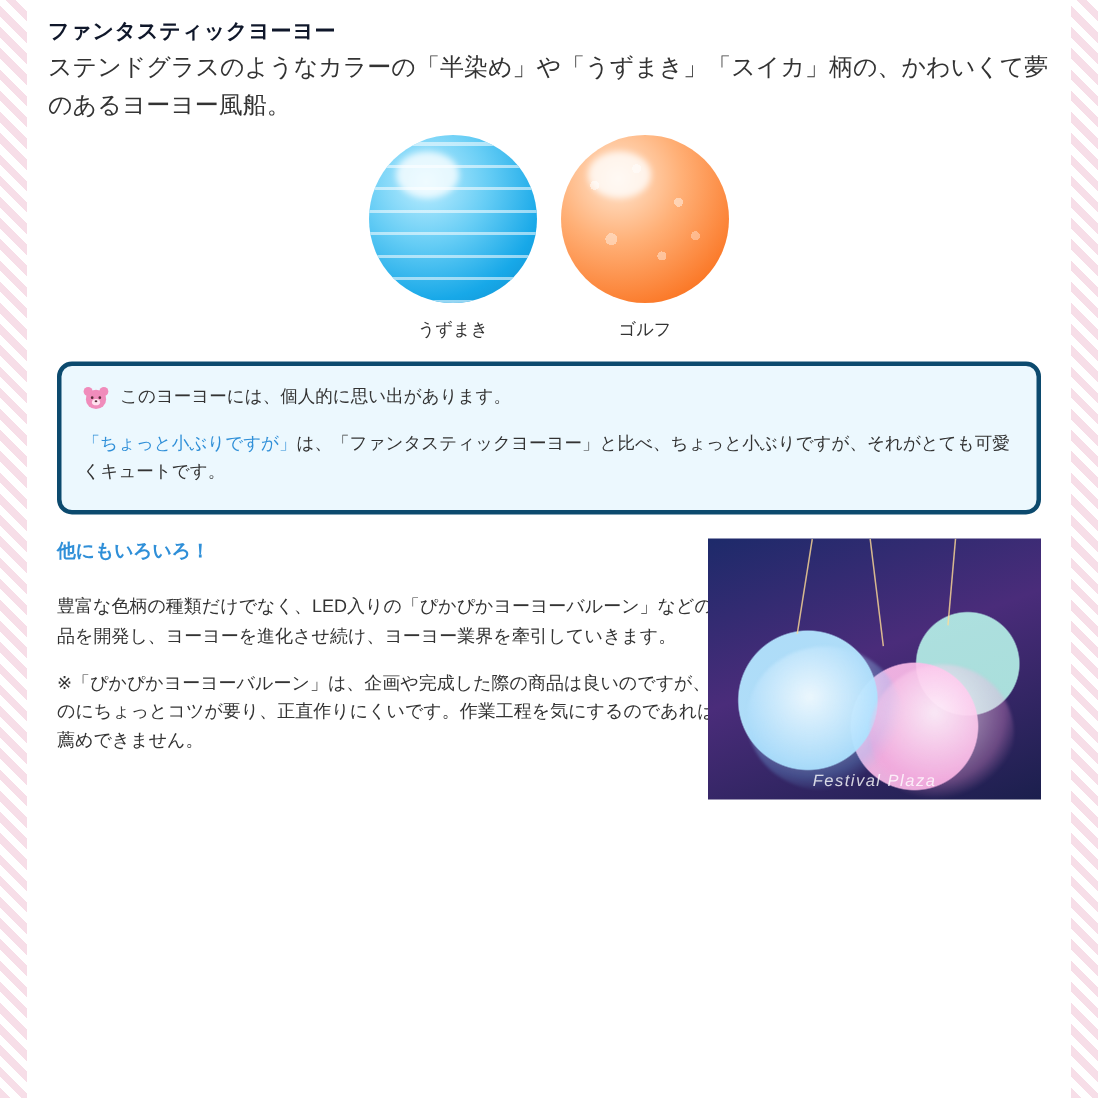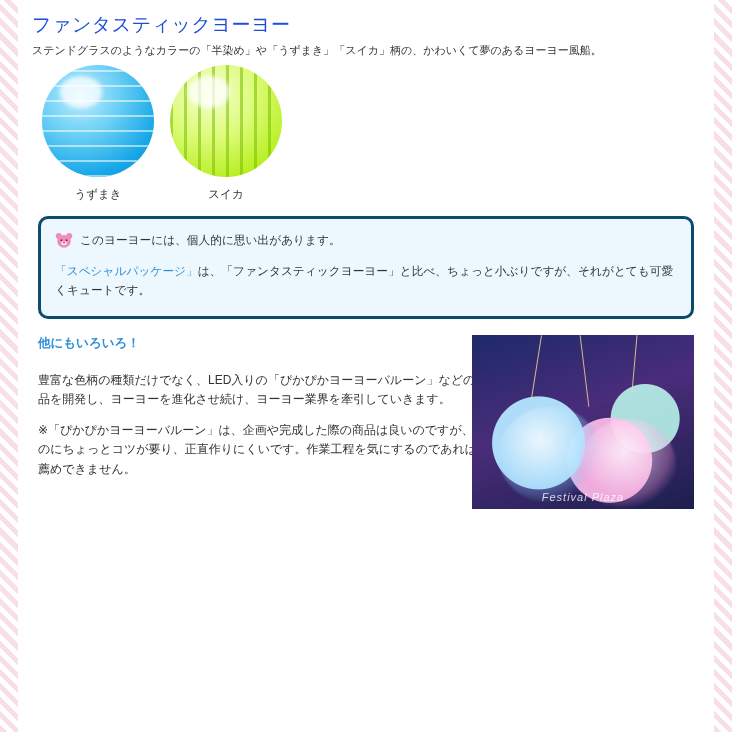--- a/index.html
+++ b/index.html
@@ -28,36 +28,36 @@
 
   .content{
     position:absolute;
     left:18px;right:18px;top:0;bottom:0;
     padding:8px 14px 0 14px;
     box-sizing:border-box;
   }
 
   h2.title{
     margin:4px 0 4px 0;
-    font-size:19px;
-    color:#1d4ed8;
-    font-weight:normal;
+    font-size:14px;
+    color:#0f172a;
+    font-weight:bold;
     letter-spacing:.5px;
   }
   p.lead{
     margin:0 0 6px 0;
-    font-size:11px;
+    font-size:16px;
     color:#333333;
     line-height:1.55;
   }
 
   
   .ball-row{
     display:flex;
-    justify-content:flex-start;
+    justify-content:center;
     align-items:flex-end;
     margin:6px 2px 0 2px;
   }
   .ball-cell{
     width:128px;
     text-align:center;
   }
   .ball{
     width:112px;height:112px;
     border-radius:50%;
@@ -222,46 +222,46 @@
 
       <div class="ball-cell">
         <div class="ball b-uzumaki">
           <div class="stripes"></div>
           <div class="gloss"></div>
         </div>
         <div class="ball-label">うずまき</div>
       </div>
 
 
+
       <div class="ball-cell">
-        <div class="ball b-suika">
+        <div class="ball b-golf">
           <div class="stripes"></div>
           <div class="gloss"></div>
         </div>
-        <div class="ball-label">スイカ</div>
-      </div>
-
+        <div class="ball-label">ゴルフ</div>
+      </div>
 
 
     </div>
 
     <div class="memo">
       <div class="memo-head">
         <svg class="bear-icon" viewBox="0 0 24 22">
           <circle cx="5" cy="5" r="4" fill="#f08cbb"></circle>
           <circle cx="19" cy="5" r="4" fill="#f08cbb"></circle>
           <ellipse cx="12" cy="12" rx="9" ry="8.5" fill="#f08cbb"></ellipse>
           <circle cx="8.6" cy="10.5" r="1.2" fill="#5a2d3a"></circle>
           <circle cx="15.4" cy="10.5" r="1.2" fill="#5a2d3a"></circle>
           <ellipse cx="12" cy="14.5" rx="3.6" ry="2.8" fill="#ffe2ef"></ellipse>
           <ellipse cx="12" cy="13.6" rx="1.2" ry=".9" fill="#5a2d3a"></ellipse>
         </svg>
         <p>このヨーヨーには、個人的に思い出があります。</p>
       </div>
-      <p class="gap"><span class="hl-blue">「スペシャルパッケージ」</span><span>は、「ファンタスティックヨーヨー」と比べ、ちょっと小ぶりですが、それがとても可愛くキュートです。</span></p>
+      <p class="gap"><span class="hl-blue">「ちょっと小ぶりですが」</span><span>は、「ファンタスティックヨーヨー」と比べ、ちょっと小ぶりですが、それがとても可愛くキュートです。</span></p>
     </div>
 
     <div class="bottom">
       <h3 class="subtitle">他にもいろいろ！</h3>
       <p>豊富な色柄の種類だけでなく、LED入りの「ぴかぴかヨーヨーバルーン」などの新商品を開発し、ヨーヨーを進化させ続け、ヨーヨー業界を牽引していきます。</p>
       <p class="gap">※「ぴかぴかヨーヨーバルーン」は、企画や完成した際の商品は良いのですが、作るのにちょっとコツが要り、正直作りにくいです。作業工程を気にするのであれば、お薦めできません。</p>
 
       <div class="photo">
         <div class="string s1"></div>
         <div class="string s2"></div>

